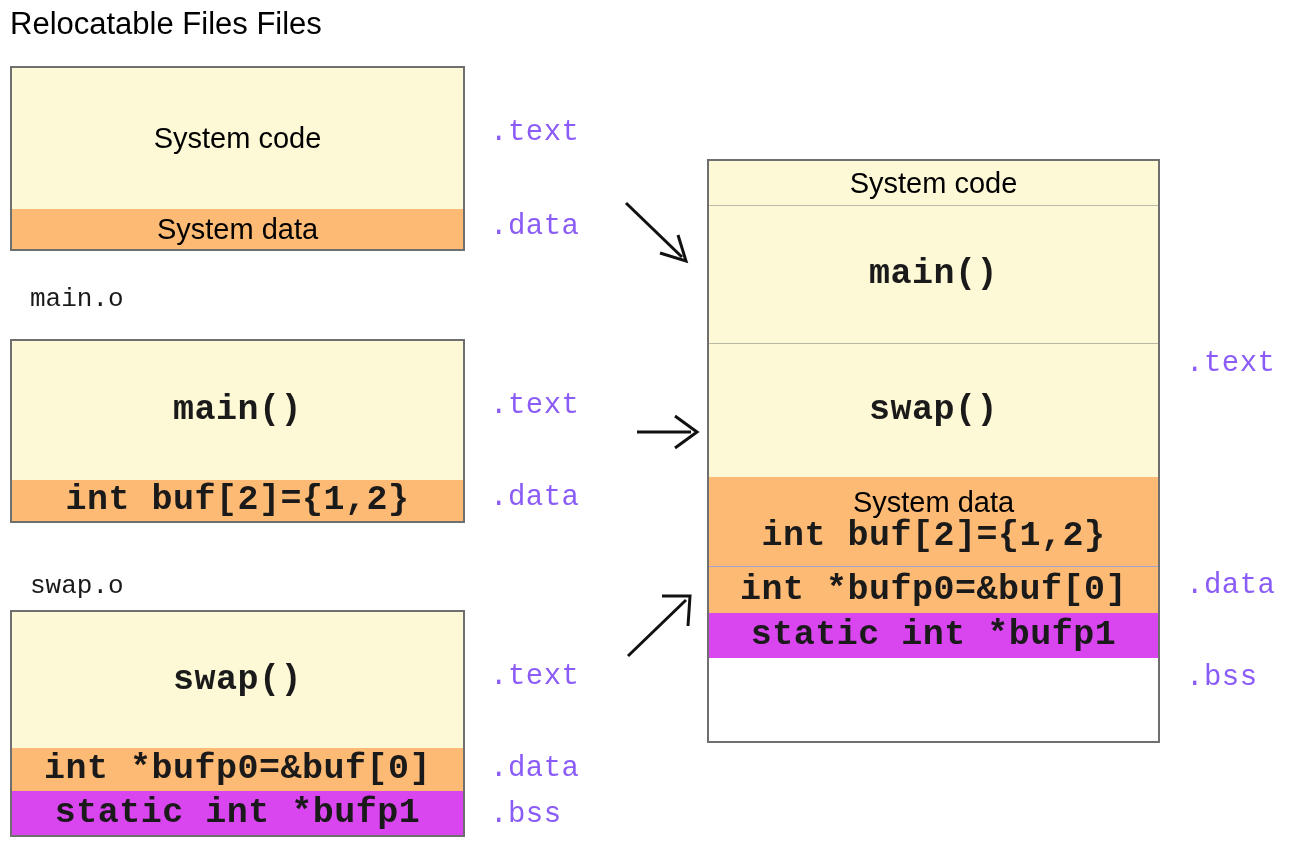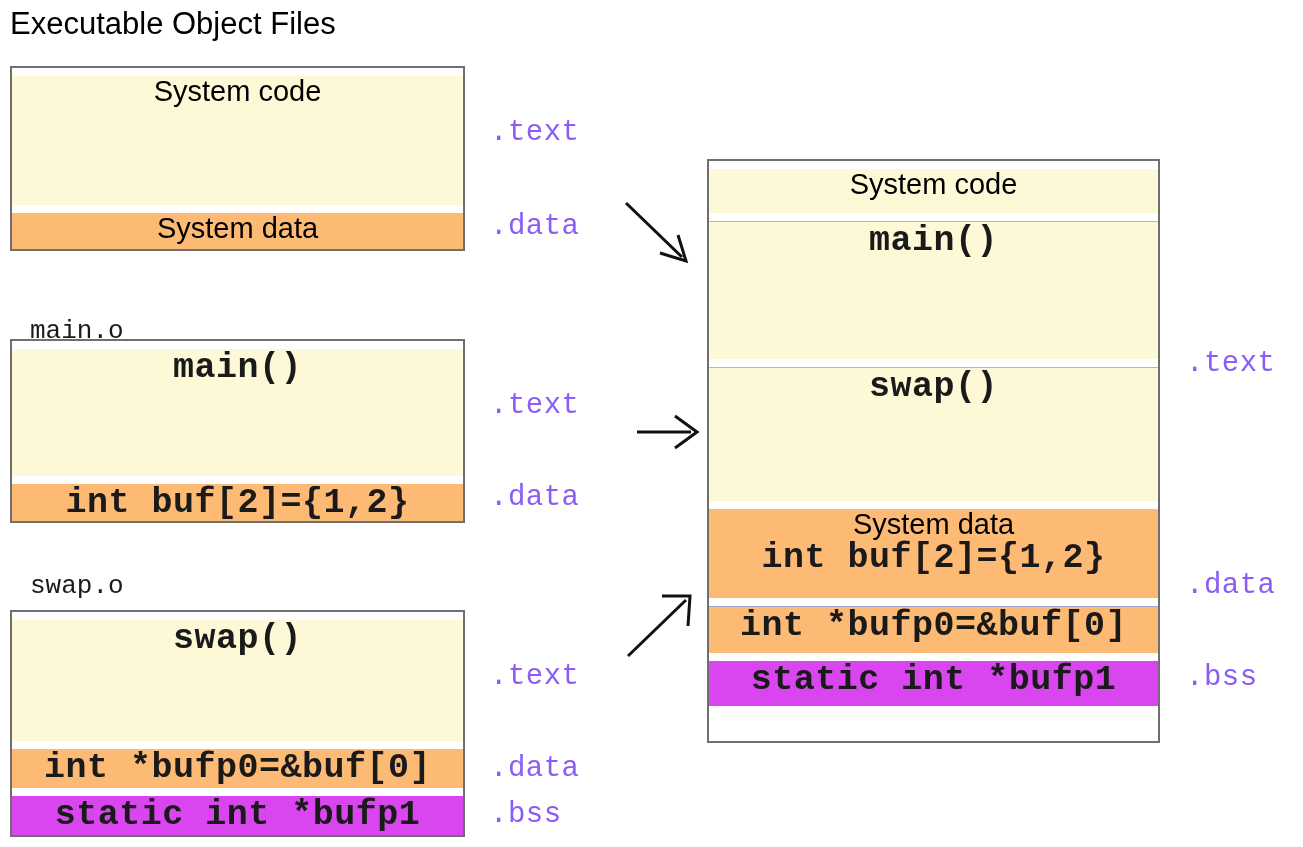--- a/index.html
+++ b/index.html
@@ -54,25 +54,24 @@
     display: flex;
     flex-direction: column;
     overflow: hidden;
   }
 
   .seg {
     box-sizing: border-box;
     display: flex;
     flex-direction: column;
     align-items: center;
-    justify-content: flex-start;
+    justify-content: center;
     width: 100%;
     white-space: nowrap;
     overflow: hidden;
-    margin-top: 8px;
   }
   .seg.yellow { background: #fdf9d6; }
   .seg.purple { background: #fdba74; }
   .seg.green  { background: #d946ef; }
   .seg.white  { background: #ffffff; }
 
   .seg .sans {
     font-family: "Liberation Sans", sans-serif;
     font-size: 29px;
     line-height: 1.05;
@@ -101,34 +100,34 @@
   }
 
   
   .arrow-svg { position: absolute; }
 </style>
 </head>
 <body>
 
 <div class="canvas">
 
-  <div class="heading" id="title-relocatable">Executable Object Files</div>
+  <div class="heading" id="title-relocatable">Relocatable Files Files</div>
 
   <div class="obj-box" style="left:10px; top:66px; width:455px; height:185px;">
     <div class="seg yellow" style="height:141px;">
       <span class="sans">System code</span>
     </div>
     <div class="seg purple" style="height:40px;">
       <span class="sans">System data</span>
     </div>
   </div>
   <div class="sect-label" style="left:490px; top:116px;">.text</div>
   <div class="sect-label" style="left:490px; top:210px;">.data</div>
 
-  <div class="mod-caption" style="left:30px; top:316px;">main.o</div>
+  <div class="mod-caption" style="left:30px; top:284px;">main.o</div>
   <div class="obj-box" style="left:10px; top:339px; width:455px; height:184px;">
     <div class="seg yellow" style="height:139px;">
       <span class="mono">main()</span>
     </div>
     <div class="seg purple" style="height:41px;">
       <span class="mono">int buf[2]={1,2}</span>
     </div>
   </div>
   <div class="sect-label" style="left:490px; top:389px;">.text</div>
   <div class="sect-label" style="left:490px; top:481px;">.data</div>

